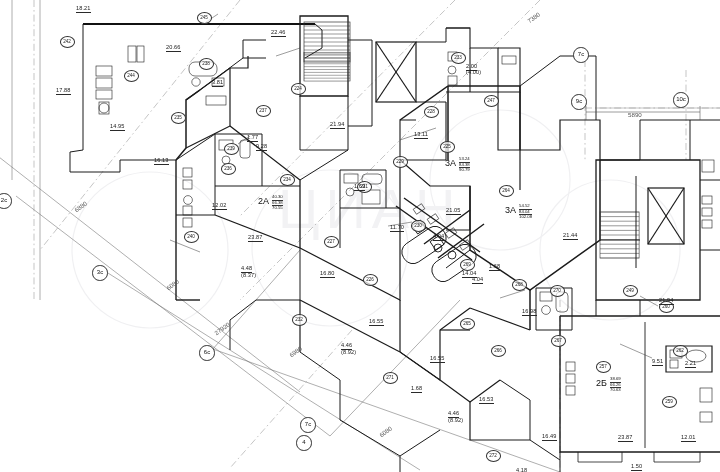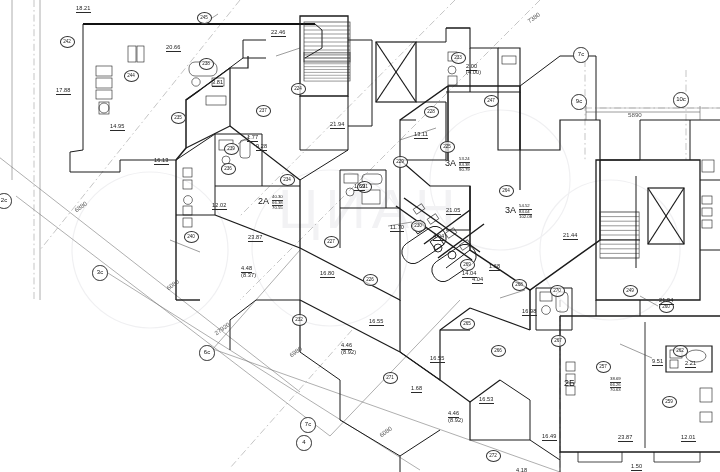--- a/index.html
+++ b/index.html
@@ -467,21 +467,21 @@
         <div>53.24</div>
         <div class="mid">84.38</div>
         <div>90.79</div>
       </div>
       <div class="apt" style="left: 505px; top: 205px;">3А</div>
       <div class="areas" style="left: 519px; top: 204px;">
         <div>54.52</div>
         <div class="mid">84.04</div>
         <div>102.08</div>
       </div>
-      <div class="apt" style="left: 564px; top: 378px; text-align: right;">2Б</div>
+      <div class="apt" style="left: 596px; top: 378px; text-align: right;">2Б</div>
       <div class="areas" style="left: 610px; top: 377px;">
         <div>38.69</div>
         <div class="mid">66.26</div>
         <div>70.63</div>
       </div>
     </div>
 
 </div>
 
 </body></html>

